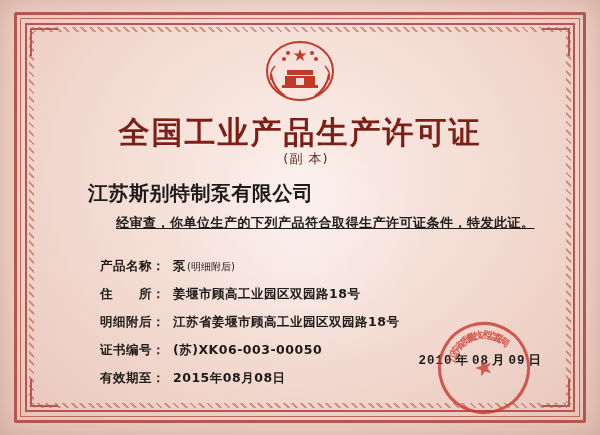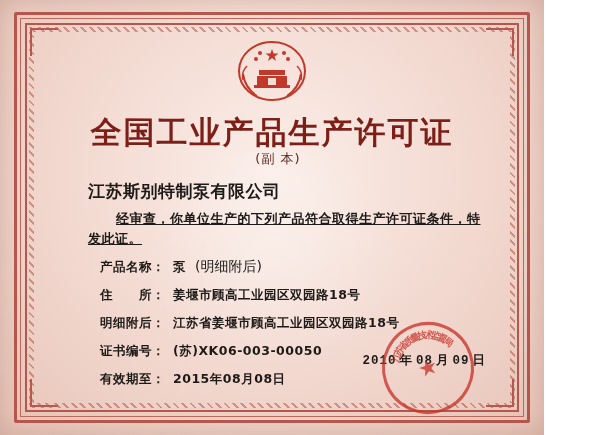--- a/index.html
+++ b/index.html
@@ -9,21 +9,21 @@
   }
   body {
     width: 600px;
     height: 435px;
     overflow: hidden;
     font-family: "DejaVu Sans", "Liberation Sans", sans-serif;
   }
 
   #certificate {
     position: relative;
-    width: 544px;
+    width: 600px;
     height: 435px;
     background: #f3ddd5;
     background-image:
       radial-gradient(ellipse at 50% 40%, #fbeee9 0%, #f2d8cf 55%, #e7c4b8 100%);
     overflow: hidden;
   }
 
   
   .edge-shade {
     position: absolute;
@@ -128,21 +128,21 @@
 
   
   .body-block {
     position: absolute;
     left: 88px;
     right: 60px;
     top: 180px;
     color: #2a2420;
   }
   .company {
-    font-size: 17px;
+    font-size: 20px;
     font-weight: bold;
     color: #1d1a18;
     margin-bottom: 6px;
     letter-spacing: 0.5px;
   }
   .statement {
     font-size: 13px;
     font-weight: bold;
     line-height: 1.5;
     letter-spacing: 0.5px;
@@ -169,22 +169,22 @@
     white-space: nowrap;
     letter-spacing: 0.5px;
   }
   .field-value {
     font-weight: bold;
     margin-left: 8px;
     letter-spacing: 0.5px;
   }
   .field-note {
     font-weight: normal;
-    font-size: 14px;
-    margin-left: 9px;
+    font-size: 10px;
+    margin-left: 1px;
   }
 
   
   .date-line {
     position: absolute;
     right: 58px;
     top: 352px;
     font-size: 12.5px;
     font-weight: bold;
     color: #1d1a18;

